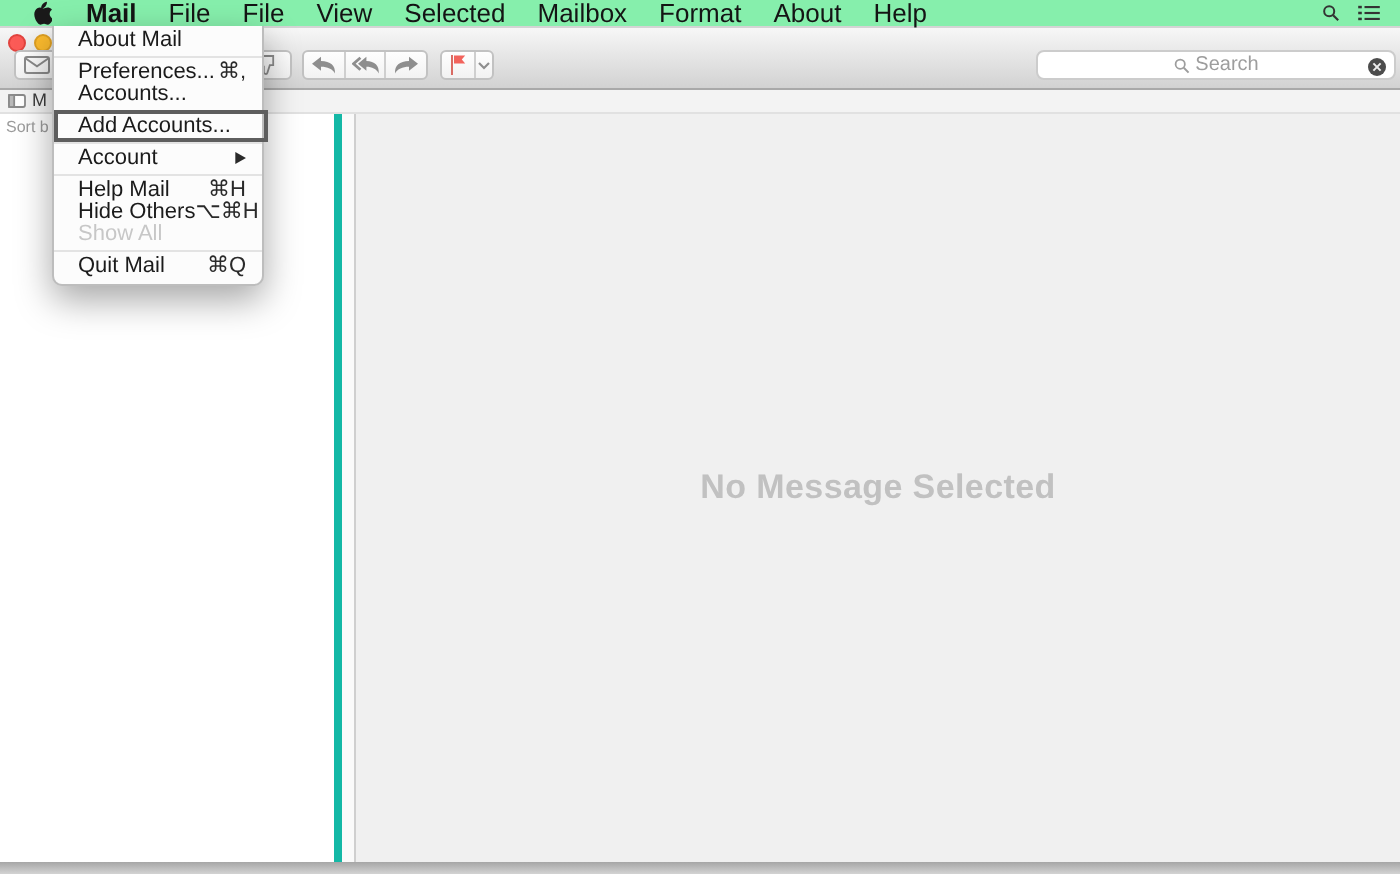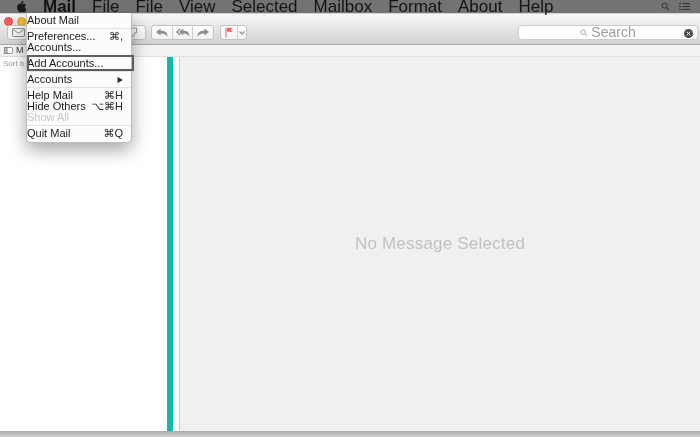--- a/index.html
+++ b/index.html
@@ -5,22 +5,22 @@
   html,body{margin:0;padding:0;}
   body{
     width:700px;height:437px;position:relative;overflow:hidden;
     font-family:"Liberation Sans",sans-serif;
     background:#f0f0f0;
     -webkit-font-smoothing:antialiased;
   }
   
   .menubar{
     position:absolute;top:0;left:0;right:0;height:13px;
-    background:#737373;border-bottom:1px solid #d4d4d4;
-    display:flex;align-items:center;font-size:17px;color:#141414;
+    background:#86efac;border-bottom:1px solid #d4d4d4;
+    display:flex;align-items:center;font-size:13px;color:#141414;
     padding:0 6px;z-index:40;
   }
   .mb-apple{padding:0 9px;display:flex;align-items:center;}
   .mb-item{padding:0 8px;line-height:13px;white-space:nowrap;}
   .mb-item.app{font-weight:bold;}
   .mb-right{margin-left:auto;display:flex;align-items:center;gap:9px;padding-right:4px;}
   
   .window{position:absolute;top:14px;left:0;right:0;bottom:6px;background:#f0f0f0;}
   .toolbar{
     position:relative;height:30px;border-bottom:1px solid #a9a9a9;
@@ -43,50 +43,50 @@
   .seg{flex:1;height:100%;display:flex;align-items:center;justify-content:center;}
   .seg + .seg{border-left:1px solid #cfcfcf;}
   .flag-group{left:220px;width:27px;padding:0;}
   .seg.flag{flex:0 0 16px;}
   .seg.chev{flex:1;}
   .searchfield{
     position:absolute;top:11px;left:518px;width:180px;height:15px;box-sizing:border-box;
     background:#ffffff;border:1px solid #cccccc;border-radius:4px;
     display:flex;align-items:center;justify-content:center;gap:3px;
   }
-  .search-ph{font-size:14px;color:#9d9d9d;line-height:13px;}
+  .search-ph{font-size:10px;color:#9d9d9d;line-height:13px;}
   .search-clear{
     position:absolute;right:4px;top:2.5px;width:9px;height:9px;border-radius:50%;
     background:#4c4c4c;display:flex;align-items:center;justify-content:center;
   }
   
   .favbar{
     height:11px;border-bottom:1px solid #e1e1e1;background:#f3f3f3;
     display:flex;align-items:center;padding:0 4px;gap:3px;
   }
   .fav-label{font-size:9px;color:#3d3d3d;line-height:11px;}
   
   .bodyrow{position:absolute;top:43px;left:0;right:0;bottom:0;display:flex;}
-  .msglist{width:167px;background:#ffffff;border-right:6px solid #14b8a6;}
+  .msglist{width:167px;background:#ffffff;border-right:4px solid #14b8a6;}
   .sortrow{padding:2px 3px;font-size:8px;color:#9b9b9b;}
   .divstrip{width:6px;background:#fafafa;border-right:1px solid #cfcfcf;}
   .content{flex:1;background:#f0f0f0;display:flex;align-items:center;justify-content:center;}
-  .empty-msg{font-size:17px;color:#c1c1c1;letter-spacing:.2px;}
+  .empty-msg{font-size:17px;color:#c1c1c1;letter-spacing:.2px;font-weight:bold;}
   .desktop-strip{
     position:absolute;left:0;right:0;bottom:0;height:6px;
     background:linear-gradient(#a6a6a6,#d3d3d3);
   }
   
   .menu{
     position:absolute;left:26px;top:13px;width:104px;box-sizing:content-box;
     background:#fcfcfc;border:1px solid #bdbdbd;border-top:none;
     border-radius:0 0 5px 5px;box-shadow:0 7px 18px rgba(0,0,0,.35);
     padding:2px 0 3px;z-index:50;font-size:11px;color:#1b1b1b;
   }
-  .mi{height:11px;line-height:11px;padding:0 8px 0 0;display:flex;align-items:center;justify-content:space-between;white-space:nowrap;}
+  .mi{height:11px;line-height:11px;padding:0 8px 0 12px;display:flex;align-items:center;justify-content:space-between;white-space:nowrap;}
   .mi .sc{color:#2a2a2a;}
   .mi.disabled{color:#c7c7c7;}
   .msep{height:1px;background:#e3e3e3;margin:2px 0;}
   .sub-arrow{font-size:7px;color:#2a2a2a;transform:scaleY(1.1);}
   .annot-box{
     position:absolute;left:0;right:-3px;top:42px;height:16px;
     border:2px solid #5e5e5e;z-index:60;box-sizing:border-box;
   }
 </style>
 </head>
@@ -224,21 +224,21 @@
   </div>
   <div class="mi">
     <span>Accounts...</span>
   </div>
   <div class="msep"></div>
   <div class="mi">
     <span>Add Accounts...</span>
   </div>
   <div class="msep"></div>
   <div class="mi">
-    <span>Accounts</span>
+    <span>Account</span>
     <span class="sub-arrow">▶</span>
   </div>
   <div class="msep"></div>
   <div class="mi">
     <span>Help Mail</span>
     <span class="sc">⌘H</span>
   </div>
   <div class="mi">
     <span>Hide Others</span>
     <span class="sc">⌥⌘H</span>

